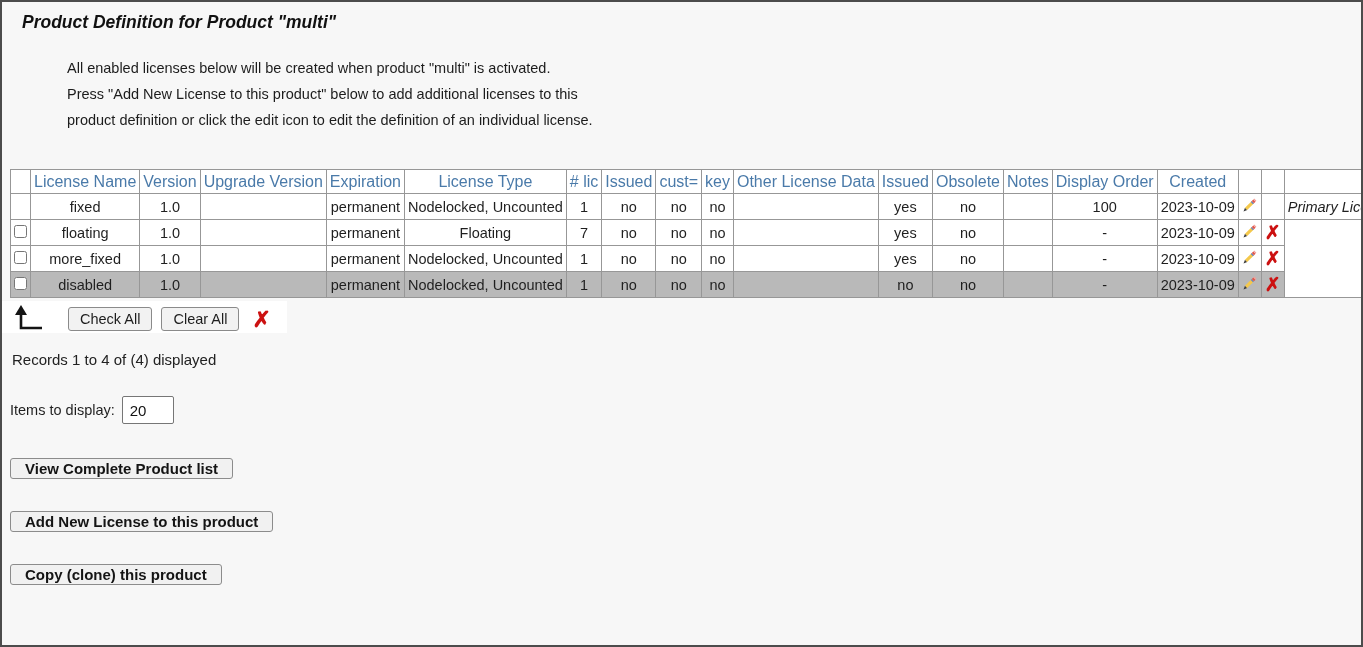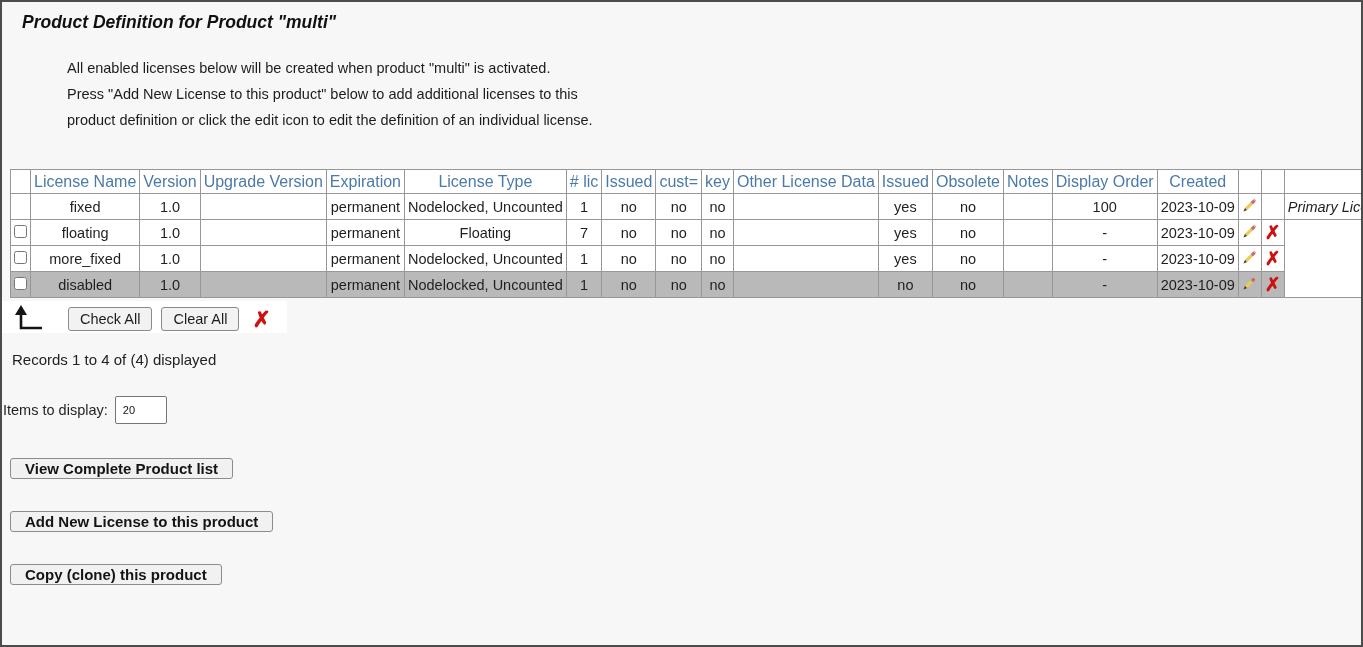--- a/index.html
+++ b/index.html
@@ -49,25 +49,25 @@
   .sm-btn {
     font-family:inherit; font-size:14.5px; color:#1d1d1d;
     background:#f2f2f2; border:1px solid #8a8a8a; border-radius:3px;
     padding:3px 11px; margin-right:9px; cursor:pointer;
   }
   .note-x { font-size:22px; margin:0 8px 0 4px; }
   .note-text { font-style:italic; font-size:14.5px; color:#222; }
 
   .records { margin:16px 0 0 10px; font-size:15px; color:#222; }
 
-  .items-row { display:flex; align-items:center; margin:28px 0 0 1px; font-size:14.5px; }
+  .items-row { display:flex; align-items:center; margin:28px 0 0 8px; font-size:14.5px; }
   .items-input {
     width:52px; height:28px; box-sizing:border-box; margin-left:7px;
     border:1px solid #767676; border-radius:2px; background:#fff;
-    font-family:inherit; font-size:11px; padding:2px 7px; color:#111;
+    font-family:inherit; font-size:15px; padding:2px 7px; color:#111;
   }
 
   .big-btn {
     display:block; font-family:inherit; font-weight:bold; font-size:15px;
     color:#141414; background:#f1f1f1; border:1px solid #8c8c8c; border-radius:3px;
     padding:1px 14px; margin:0 0 0 8px; cursor:pointer;
   }
   .big-btn.b1 { margin-top:34px; }
   .big-btn.b2 { margin-top:32px; }
   .big-btn.b3 { margin-top:32px; }

